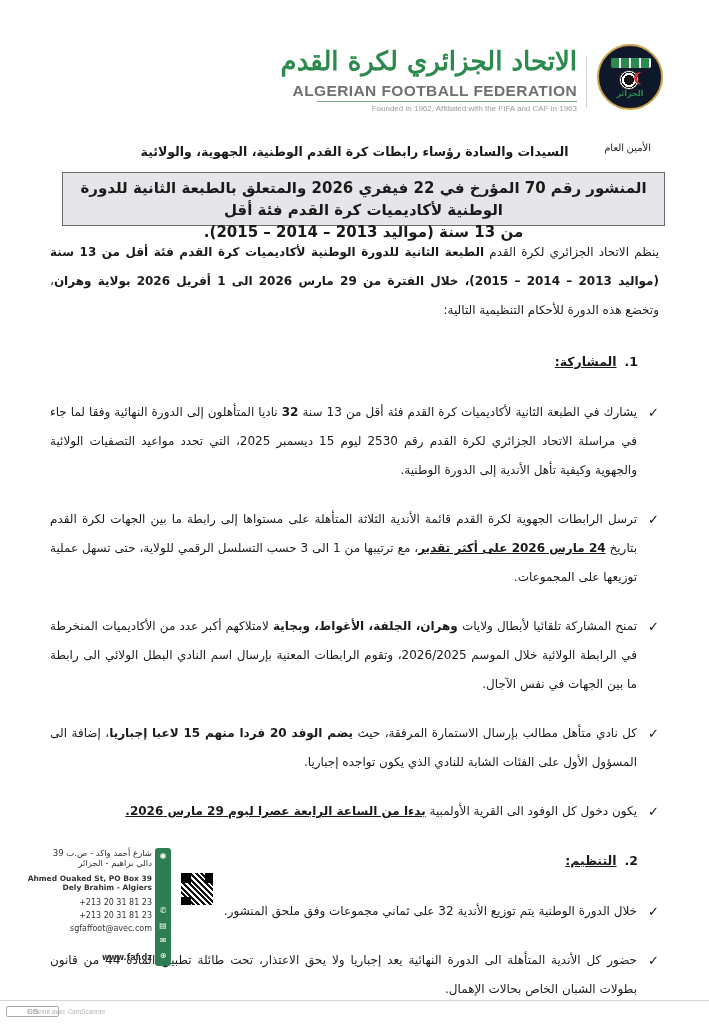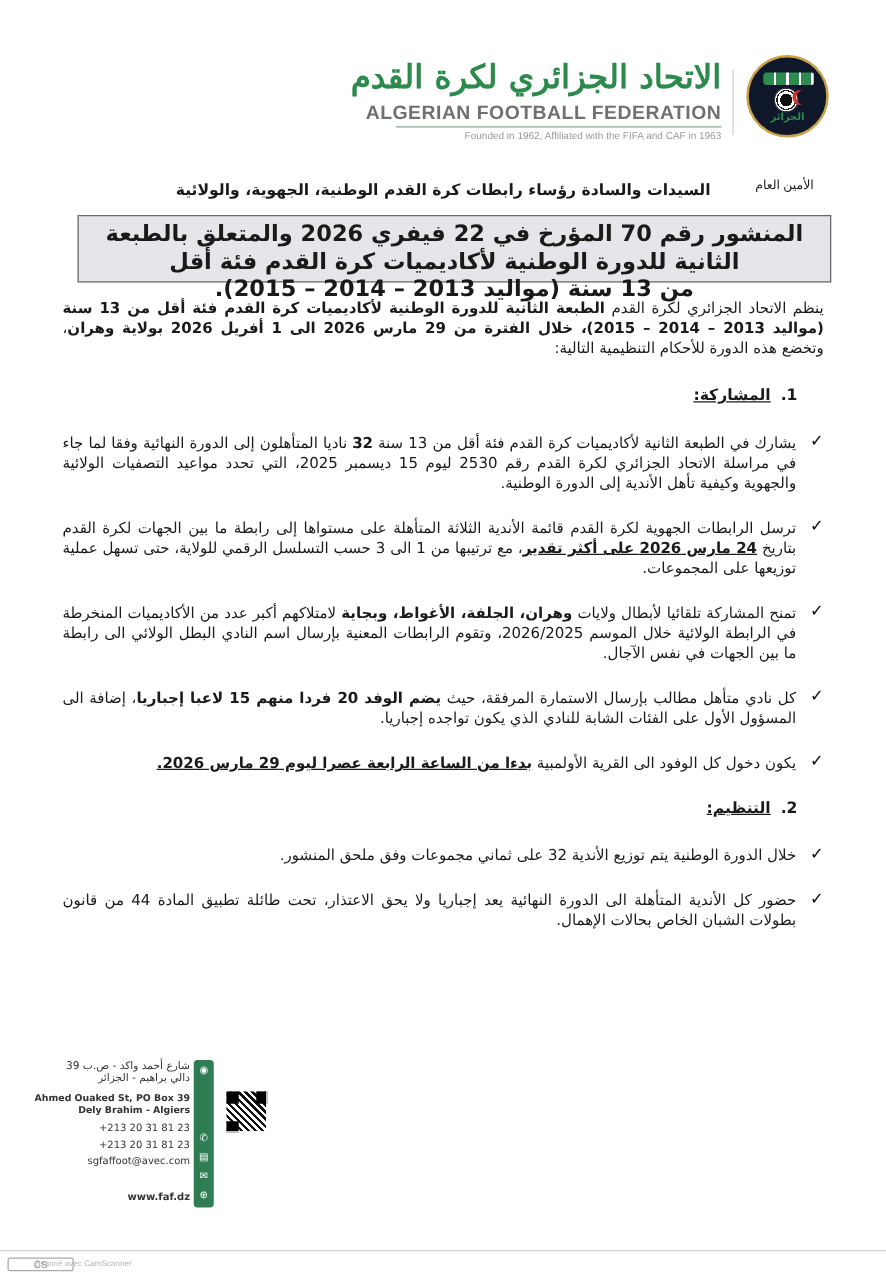--- a/index.html
+++ b/index.html
@@ -18,23 +18,23 @@
   .logo-circle .txt { position: absolute; left: 0; right: 0; bottom: 10px; text-align: center; font-size: 8px; color: #2e8b4f; font-weight: bold; }
   .sg-label { position: absolute; right: 18px; top: 104px; font-size: 10px; font-family: Liberation Serif, serif; color: #222; text-align: center; }
   .brand-sep { position: absolute; right: 82px; top: 18px; width: 1px; height: 52px; background: #cfcfcf; }
   .brand-ar { position: absolute; right: 92px; top: 8px; font-size: 26px; font-weight: bold; color: #2c8a4c; font-family: "DejaVu Serif", serif; direction: rtl; letter-spacing: 0; }
   .brand-en { position: absolute; right: 92px; top: 44px; font-size: 15.5px; font-weight: bold; color: #707070; font-family: "Liberation Sans", sans-serif; letter-spacing: 0.4px; }
   .brand-line { position: absolute; right: 92px; top: 63px; width: 260px; height: 1px; background: #7aa98a; }
   .brand-sub { position: absolute; right: 92px; top: 66px; font-size: 8px; color: #9a9a9a; font-family: "Liberation Sans", sans-serif; }
   .addressee { position: absolute; top: 144px; left: 60px; right: 60px; text-align: center; font-size: 12.5px; font-weight: bold; direction: rtl; }
 
   .subject-box { position: absolute; top: 172px; left: 62px; right: 44px; height: 54px; background: #e6e6ea;
-    border: 1px solid #6a6a6a; padding: 4px 8px; direction: rtl; text-align: center; font-size: 18px; font-weight: bold; line-height: 22px; }
+    border: 1px solid #6a6a6a; padding: 4px 8px; direction: rtl; text-align: center; font-size: 15px; font-weight: bold; line-height: 22px; }
 
-  .body { position: absolute; top: 238px; left: 50px; right: 50px; font-size: 12px; line-height: 16px; direction: rtl; text-align: justify; }
+  .body { position: absolute; top: 238px; left: 50px; right: 50px; font-size: 12px; line-height: 29px; direction: rtl; text-align: justify; }
   .body p { margin-bottom: 22px; }
   .b { font-weight: bold; }
   .u { text-decoration: underline; }
 
   .section-title { font-weight: bold; font-size: 12.5px; margin: 0 21px 22px 0; }
   .section-title .num { margin-left: 8px; }
   .section-title .lbl { text-decoration: underline; }
 
   .item { position: relative; padding-right: 22px; margin-bottom: 20px; }
   .item .check { position: absolute; right: 0; top: 0; font-size: 13px; color: #111; }

